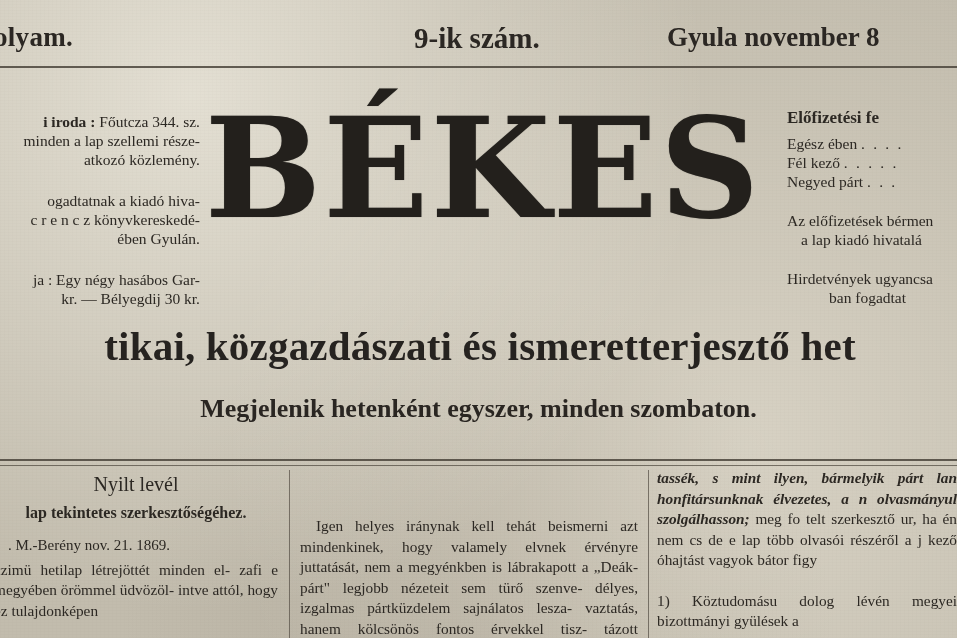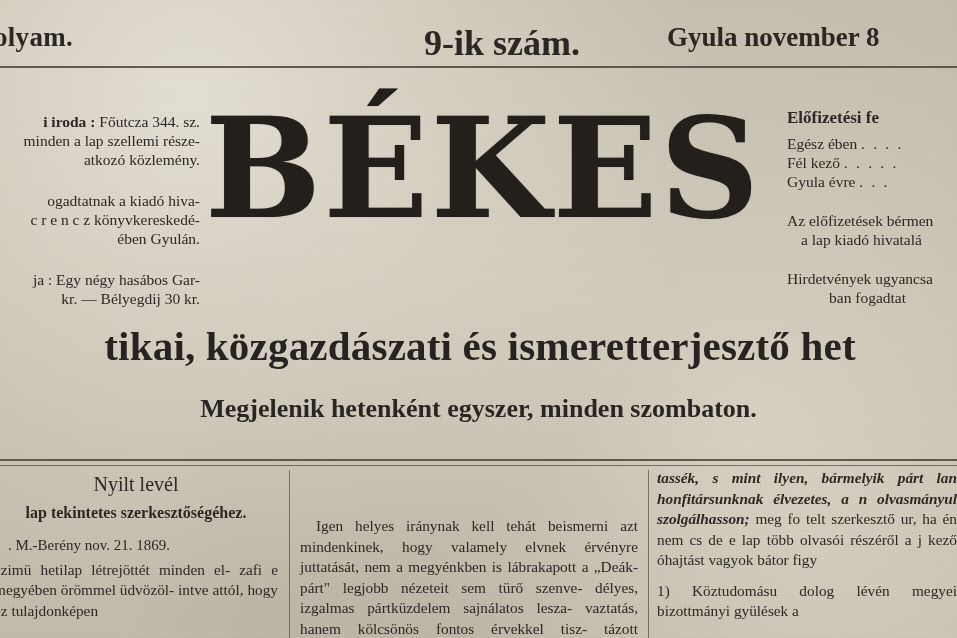--- a/index.html
+++ b/index.html
@@ -47,24 +47,24 @@
   .top-line .vol {
     position: absolute;
     left: -6px;
     top: 0;
     font-weight: bold;
     font-size: 27px;
     letter-spacing: 0.3px;
   }
   .top-line .issue {
     position: absolute;
-    left: 424px;
+    left: 414px;
     top: 0;
     font-weight: bold;
-    font-size: 36px;
+    font-size: 29px;
   }
   .top-line .place {
     position: absolute;
     left: 667px;
     top: 0;
     font-weight: bold;
     font-size: 27px;
     white-space: nowrap;
   }
 
@@ -255,21 +255,21 @@
     <div class="hdr">Előfizetési fe</div>
     <div class="row">
       <span>Egész ében</span>
       <span class="dots">. . . .</span>
     </div>
     <div class="row">
       <span>Fél kező</span>
       <span class="dots">. . . . .</span>
     </div>
     <div class="row">
-      <span>Gyula évre</span>
+      <span>Negyed párt</span>
       <span class="dots">. . .</span>
     </div>
     <div class="blk">
       <div>Az előfizetések bérmen</div>
       <div style="padding-left:14px;">a lap kiadó hivatalá</div>
     </div>
     <div class="blk">
       <div>Hirdetvények ugyancsa</div>
       <div style="padding-left:42px;">ban fogadtat</div>
     </div>
@@ -288,16 +288,16 @@
       <div class="c-date">. M.-Berény nov. 21. 1869.</div>
       <p>czimü hetilap létrejöttét minden el- zafi e megyében örömmel üdvözöl- intve attól, hogy ez tulajdonképen</p>
     </div>
 
     <div class="col col2">
       <p class="indent">Igen helyes iránynak kell tehát beismerni azt mindenkinek, hogy valamely elvnek érvényre juttatását, nem a megyénkben is lábrakapott a „Deák-párt" legjobb nézeteit sem türő szenve- délyes, izgalmas pártküzdelem sajnálatos lesza- vaztatás, hanem kölcsönös fontos érvekkel tisz- tázott capacitatiók nyomós, félre nem magyaráz- ható okokkal támogatott felvilágositások terén a</p>
     </div>
 
     <div class="col col3">
       <p><span class="ital">tassék, s mint ilyen, bármelyik párt lan honfitársunknak élvezetes, a n olvasmányul szolgálhasson;</span><span> meg fo telt szerkesztő ur, ha én nem cs de e lap több olvasói részéről a j kező óhajtást vagyok bátor figy</span></p>
-      <p style="margin-top:10px;">1) Köztudomásu dolog lévén megyei bizottmányi gyülések a</p>
+      <p style="margin-top:20px;">1) Köztudomásu dolog lévén megyei bizottmányi gyülések a</p>
     </div>
   </div>
 </div>
 
 </body></html>

